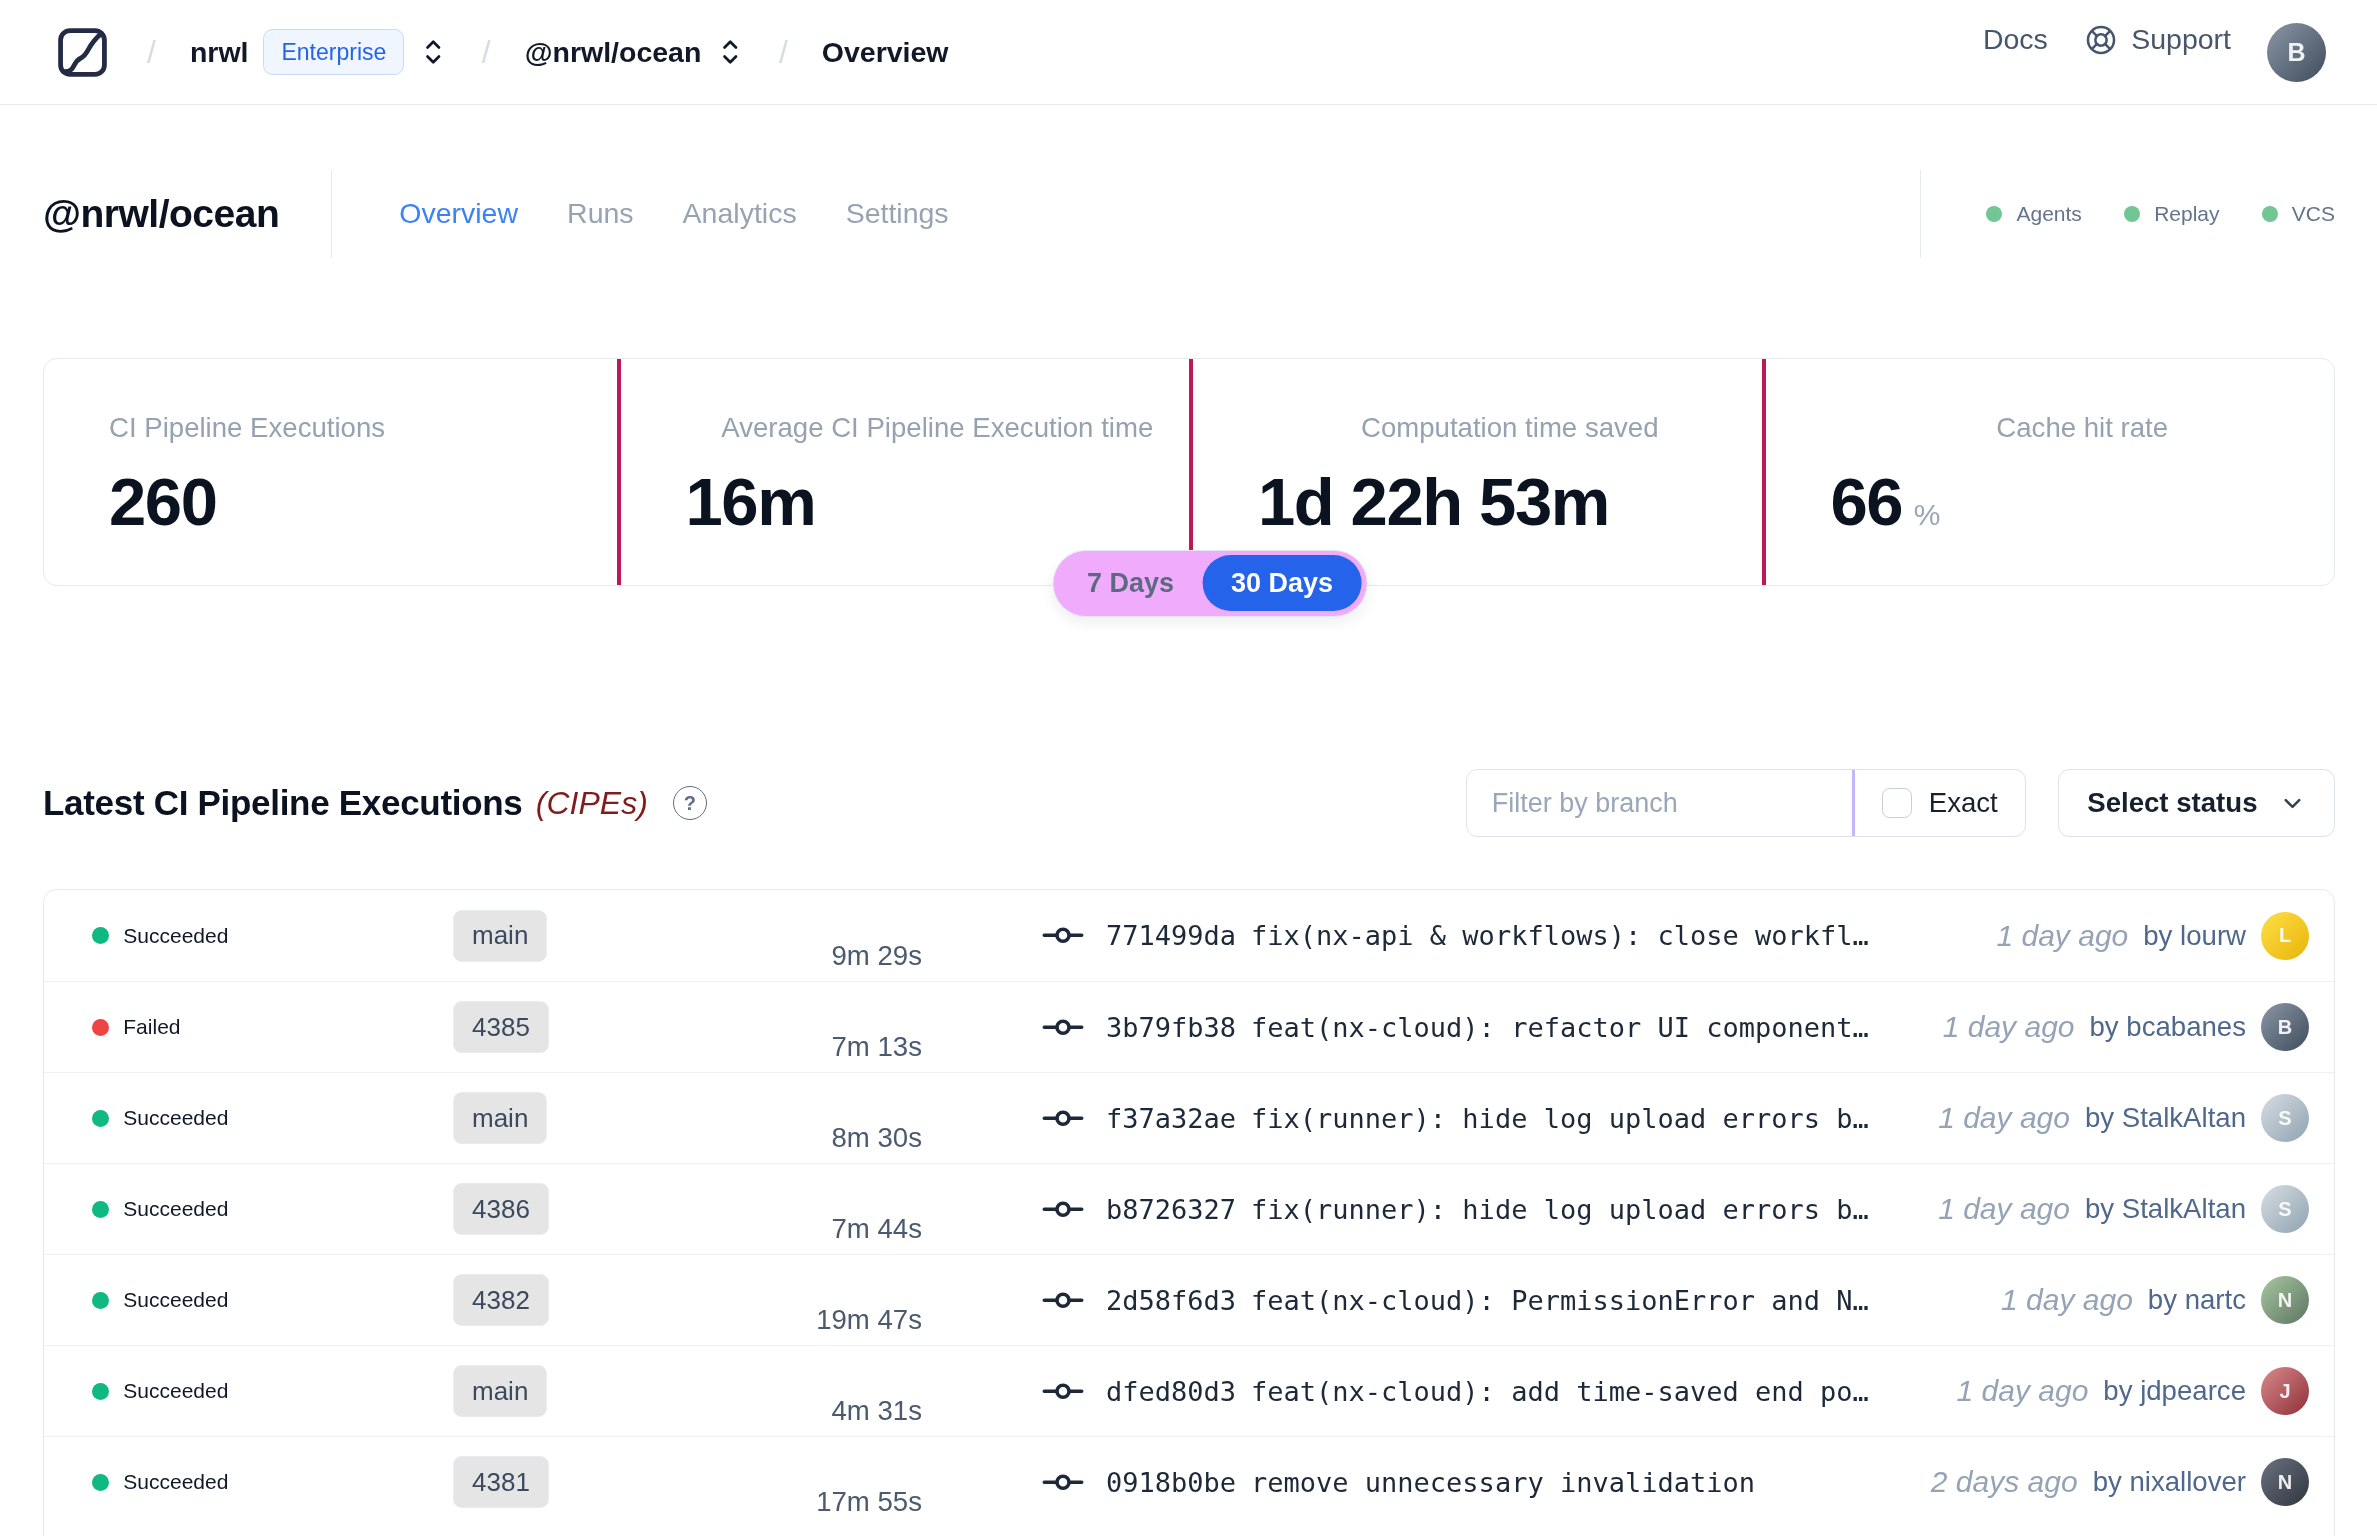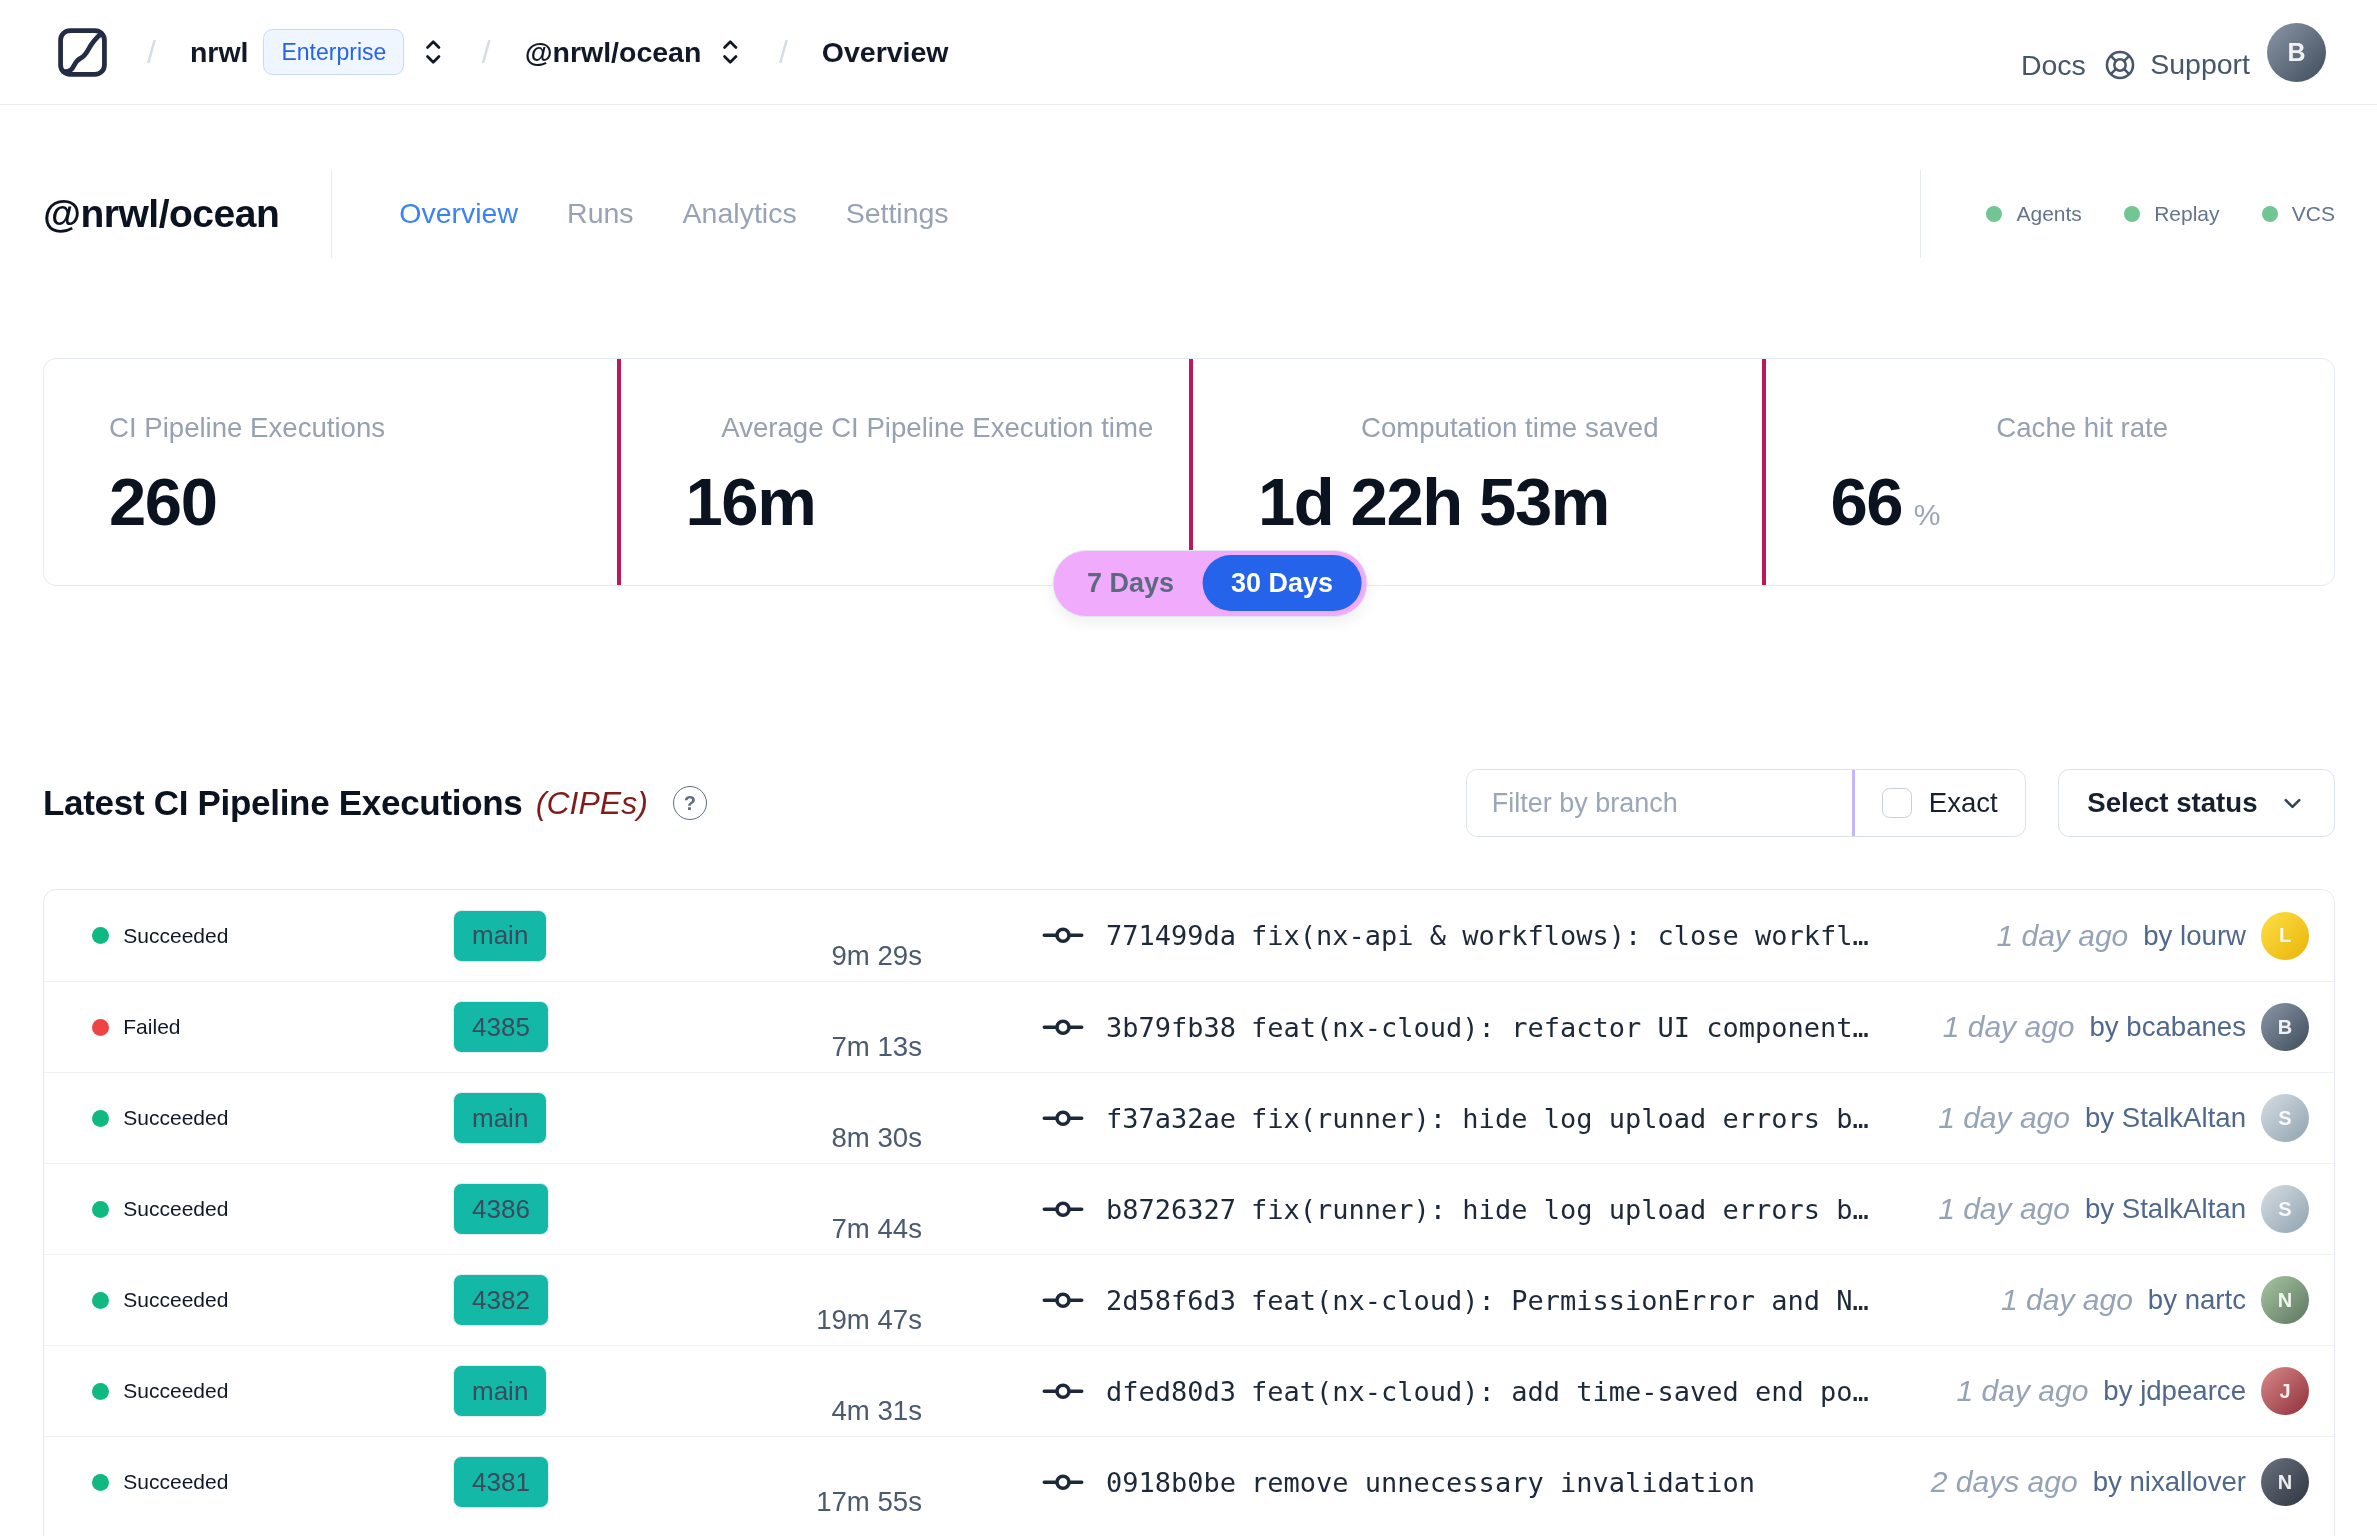--- a/index.html
+++ b/index.html
@@ -11,21 +11,21 @@
   
   .navbar { height:105px; display:flex; align-items:center; gap:34px; padding:0 52px; border-bottom:1px solid #e8ecf1; }
   .logo-btn { display:flex; align-items:center; }
   .crumb-sep { color:#d6dce4; font-size:32px; font-weight:300; }
   .crumb-group { display:flex; align-items:center; gap:15px; }
   .org-name { font-size:28.5px; font-weight:600; color:#111827; }
   .badge-enterprise { font-size:23px; color:#2563eb; background:#eff6ff; border:1px solid #c6dbfa; border-radius:9.5px; padding:8.6px 17px; font-weight:500; }
   .ws-name { font-size:28.5px; font-weight:600; color:#111827; }
   .nav-page { font-size:28.5px; font-weight:600; color:#111827; }
   .chev-updown { display:flex; }
-  .nav-right { margin-left:auto; display:flex; align-items:flex-end; gap:17px; }
+  .nav-right { margin-left:auto; display:flex; align-items:flex-start; gap:36px; }
   .nav-link { font-size:28.5px; color:#46566b; font-weight:500; cursor:pointer; }
   .nav-link-iconed { display:flex; align-items:center; gap:13.3px; }
   .avatar-nav { width:59px; height:59px; border-radius:50%; display:flex; align-items:center; justify-content:center; color:rgba(255,255,255,.9); font-size:25px; font-weight:700; }
   
   .page-header { margin:63px 43px 0; height:91px; display:flex; align-items:center; }
   .ws-title { font-size:39px; font-weight:700; letter-spacing:-0.5px; color:#0b1220; }
   .vdiv { width:1px; height:88px; background:#e5eaf0; }
   .vdiv.after-title { margin:0 67px 0 52px; }
   .tabs { display:flex; align-items:center; gap:49px; }
   .tab { font-size:28.5px; font-weight:500; color:#97a3b3; cursor:pointer; }
@@ -60,21 +60,21 @@
   .checkbox { width:30px; height:30px; border:1.9px solid #c6cfdb; border-radius:7.6px; background:#fff; cursor:pointer; }
   .exact-label { font-size:27.6px; color:#16202e; font-weight:500; }
   .status-btn { display:flex; align-items:center; gap:21px; height:68px; padding:0 28.5px; border:1px solid #dbe2ea; border-radius:11.4px; font-size:27.6px; font-weight:600; color:#16202e; background:#fff; cursor:pointer; }
   
   .cipe-table { margin:48px 43px 0; border:1px solid #e5e9ef; border-radius:13.3px; background:#fff; height:666px; overflow:hidden; }
   .cipe-row { display:grid; grid-template-columns:361px 276px 193px 1fr auto; align-items:center; height:91px; padding:0 25px 0 48px; border-top:1px solid #edf0f4; cursor:pointer; }
   .cipe-row.first { border-top:none; }
   .status-cell { display:flex; align-items:center; gap:14.3px; }
   .dot { width:17px; height:17px; border-radius:50%; }
   .status-label { font-size:21px; font-weight:500; color:#101828; }
-  .branch-badge { justify-self:start; font-size:26px; color:#3b4a5e; background:#14b8a6; border:1px solid #e7ecf2; border-radius:8.6px; padding:9.5px 18px; font-weight:500; }
+  .branch-badge { justify-self:start; font-size:26px; color:#3b4a5e; background:#e5e5e5; border:1px solid #e7ecf2; border-radius:8.6px; padding:9.5px 18px; font-weight:500; }
   .duration { justify-self:end; font-size:27.6px; color:#4b5a6e; font-weight:500;margin-top:40px; }
   .commit-cell { display:flex; align-items:center; gap:21px; padding-left:119px; overflow:hidden; }
   .commit-text { font-family:"DejaVu Sans Mono","Liberation Mono",monospace; font-size:27px; color:#1d2939; white-space:nowrap; }
   .commit-hash { margin-right:15px; }
   .meta-cell { display:flex; align-items:center; gap:15px; justify-self:end; }
   .time-ago { font-size:30px; font-style:italic; color:#95a3b6; }
   .author { font-size:27.6px; color:#50688c; font-weight:500; }
   .avatar { width:48px; height:48px; border-radius:50%; flex:none; display:flex; align-items:center; justify-content:center; color:rgba(255,255,255,.9); font-size:20px; font-weight:700; }
 </style>
 </head>

